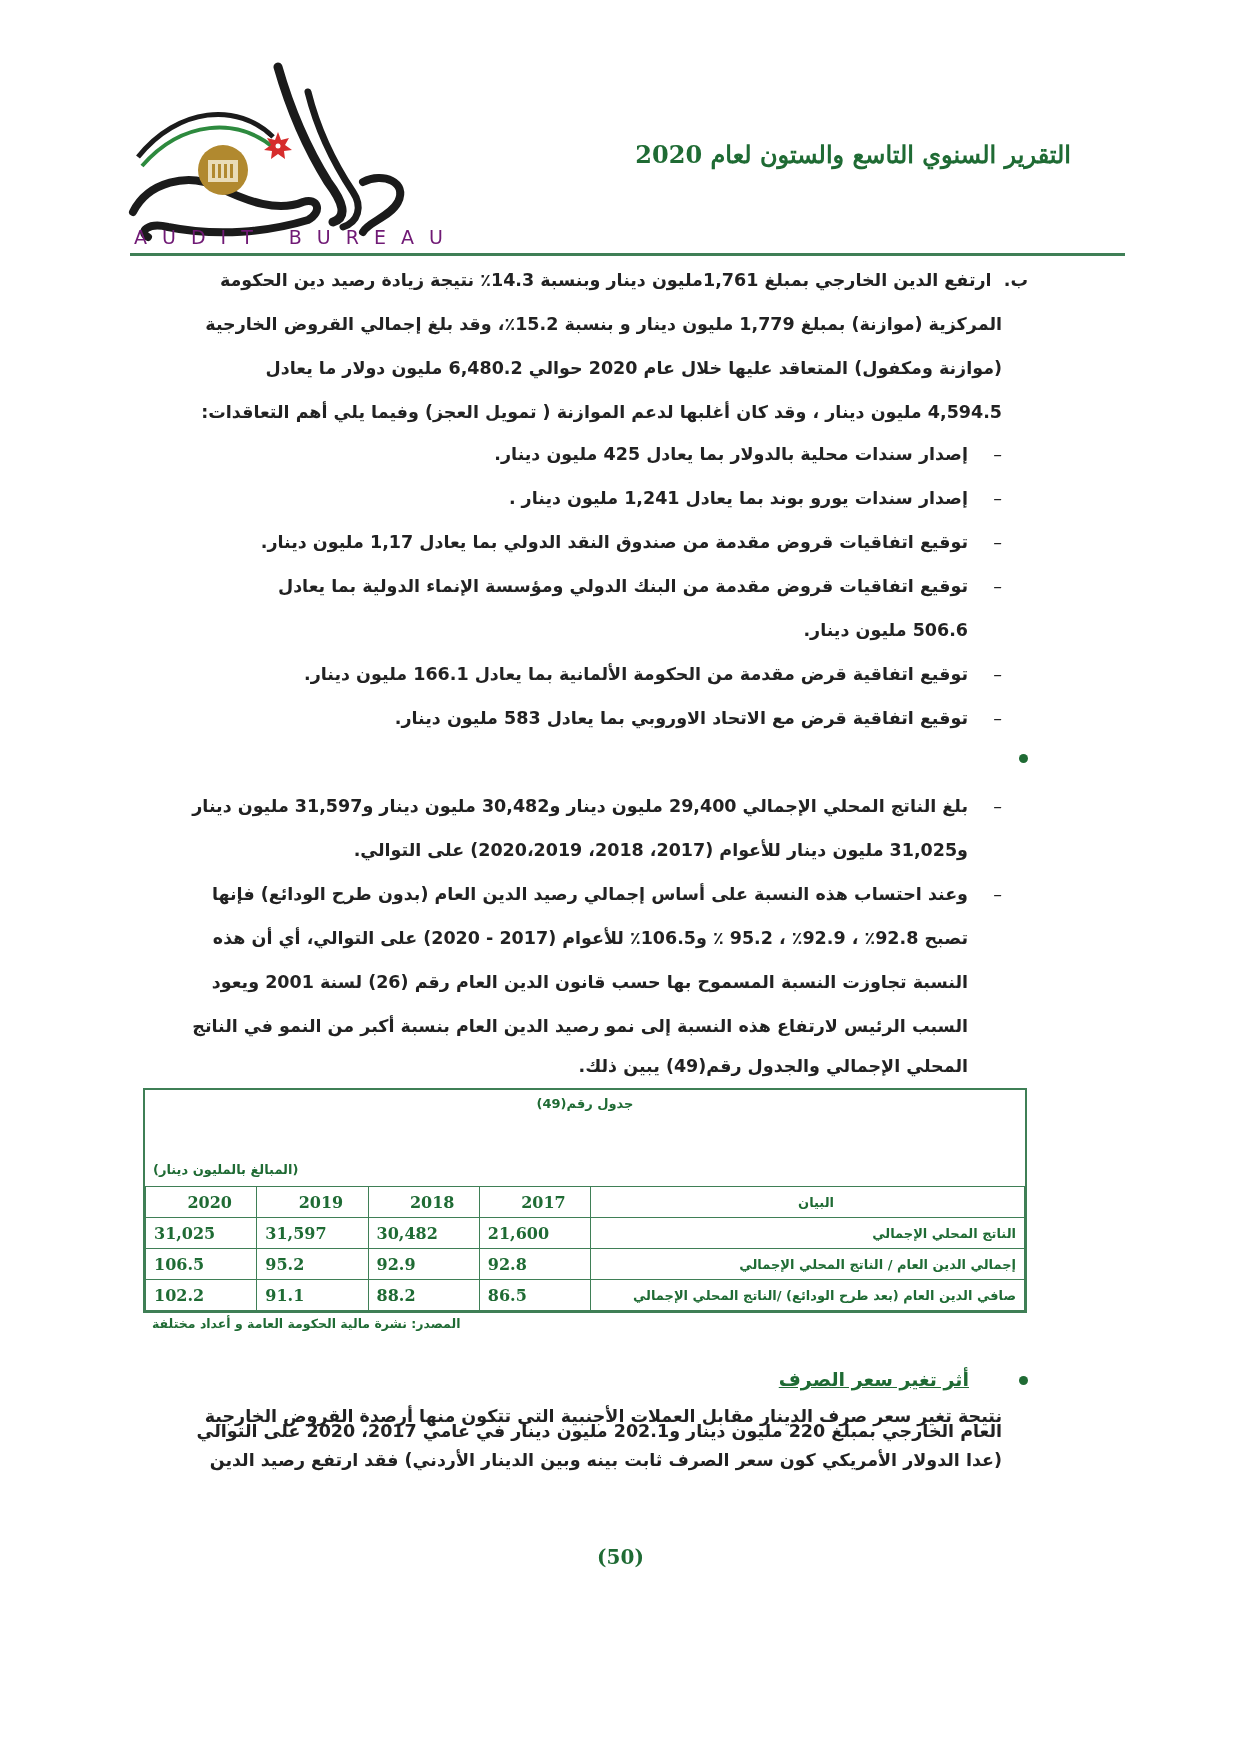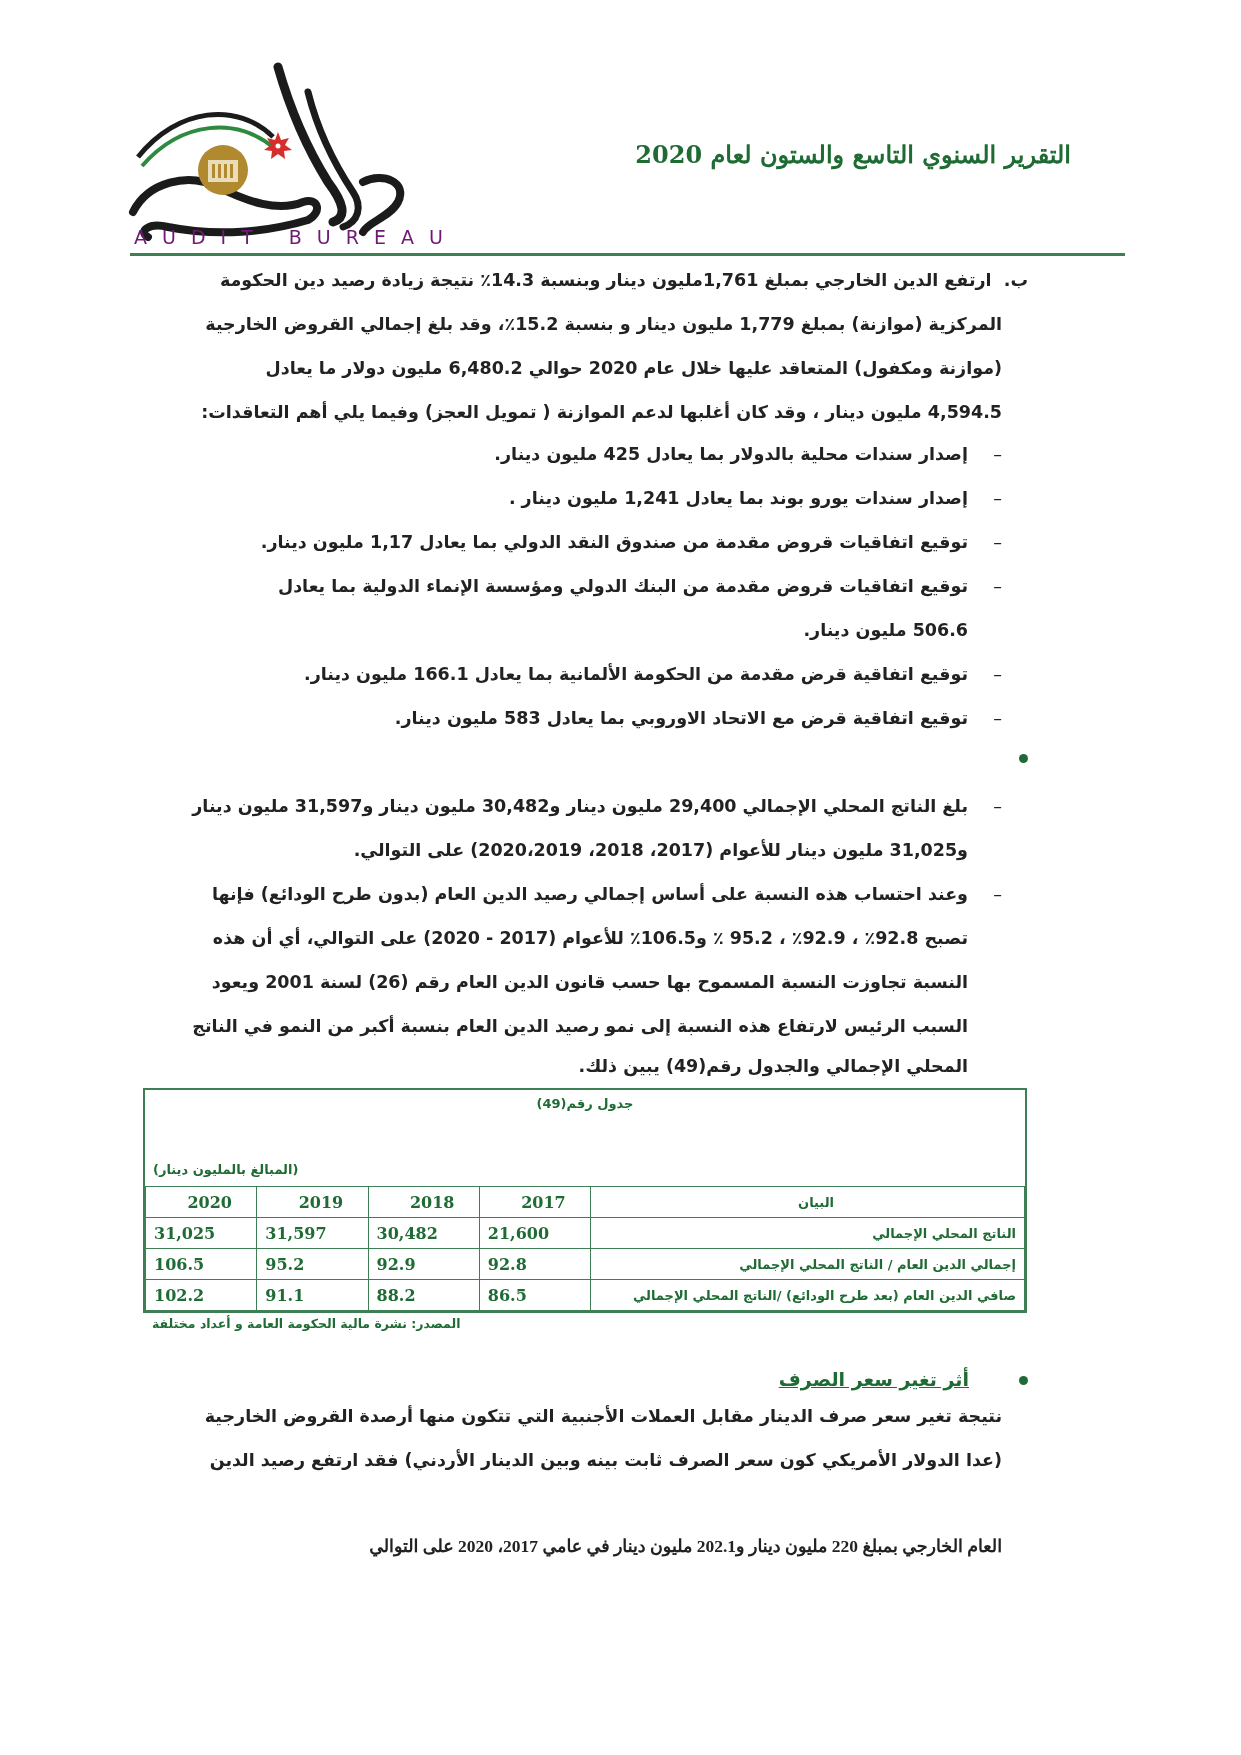--- a/index.html
+++ b/index.html
@@ -166,16 +166,17 @@
       </table>
   </div>
   <div class="tbl-source">المصدر: نشرة مالية الحكومة العامة و أعداد مختلفة</div>
 
   <div class="content">
     <div class="section-head" style="right:-28px; top:1368px;text-decoration:underline;">
       <span class="bullet"></span><span>أثر تغير سعر الصرف</span>
     </div>
     <div class="para" style="right:-2px; top:1394px; width:854px;">نتيجة تغير سعر صرف الدينار مقابل العملات الأجنبية التي تتكون منها أرصدة القروض الخارجية</div>
     <div class="para" style="right:-2px; top:1438px; width:854px;">(عدا الدولار الأمريكي كون سعر الصرف ثابت بينه وبين الدينار الأردني) فقد ارتفع رصيد الدين</div>
-    <div class="para" style="right:-2px; top:1524px; width:854px;font-family:Liberation Serif, serif;">العام الخارجي بمبلغ 220 مليون دينار و202.1 مليون دينار في عامي 2017، 2020 على التوالي</div>
+    <div class="para" style="right:-2px; top:1409px; width:854px;">العام الخارجي بمبلغ 220 مليون دينار و202.1 مليون دينار في عامي 2017، 2020 على التوالي</div>
   </div>
 
+  <div class="page-num">(50)</div>
 </div>
 
 </body></html>

